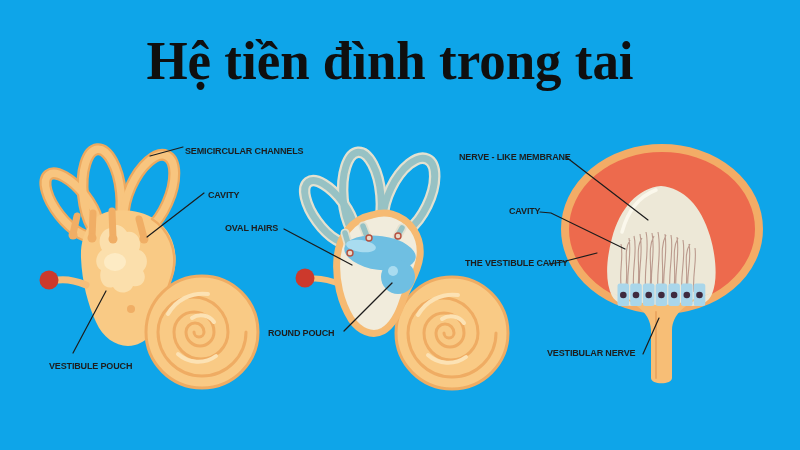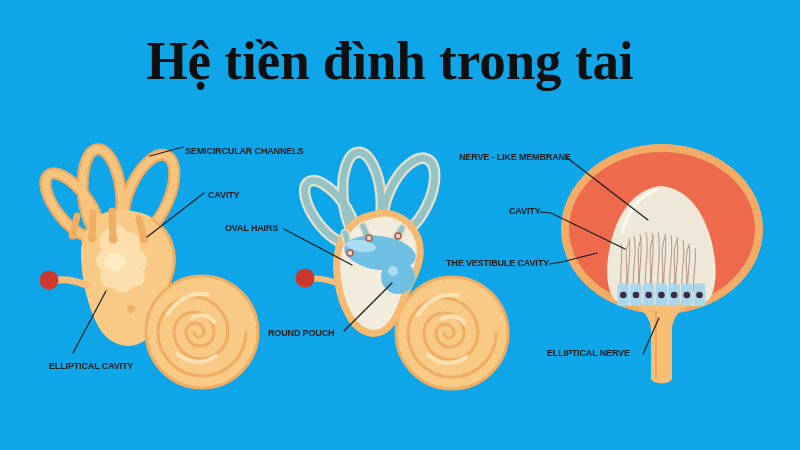--- a/index.html
+++ b/index.html
@@ -164,23 +164,23 @@
       <line x1="344" y1="331" x2="392" y2="283"></line>
       <line x1="566" y1="157" x2="648" y2="220"></line>
       <polyline points="540,212 551,213 625,249"></polyline>
       <polyline points="549,264 562,262 597,253"></polyline>
       <line x1="643" y1="354" x2="659" y2="318"></line>
     </g>
   </svg>
 
   <div class="lbl" style="left:185px;top:146px">SEMICIRCULAR CHANNELS</div>
   <div class="lbl" style="left:208px;top:190px">CAVITY</div>
-  <div class="lbl" style="left:49px;top:361px">ELLIPTICAL CAVITY</div>
+  <div class="lbl" style="left:49px;top:361px">VESTIBULE POUCH</div>
 
   <div class="lbl" style="left:225px;top:223px">OVAL HAIRS</div>
   <div class="lbl" style="left:268px;top:328px">ROUND POUCH</div>
 
   <div class="lbl" style="left:459px;top:152px">NERVE - LIKE MEMBRANE</div>
   <div class="lbl" style="left:509px;top:206px">CAVITY</div>
-  <div class="lbl" style="left:446px;top:258px">THE VESTIBULE CAVITY</div>
-  <div class="lbl" style="left:547px;top:348px">ELLIPTICAL NERVE</div>
+  <div class="lbl" style="left:465px;top:258px">THE VESTIBULE CAVITY</div>
+  <div class="lbl" style="left:547px;top:348px">VESTIBULAR NERVE</div>
 
 </div>
 
 </body></html>

